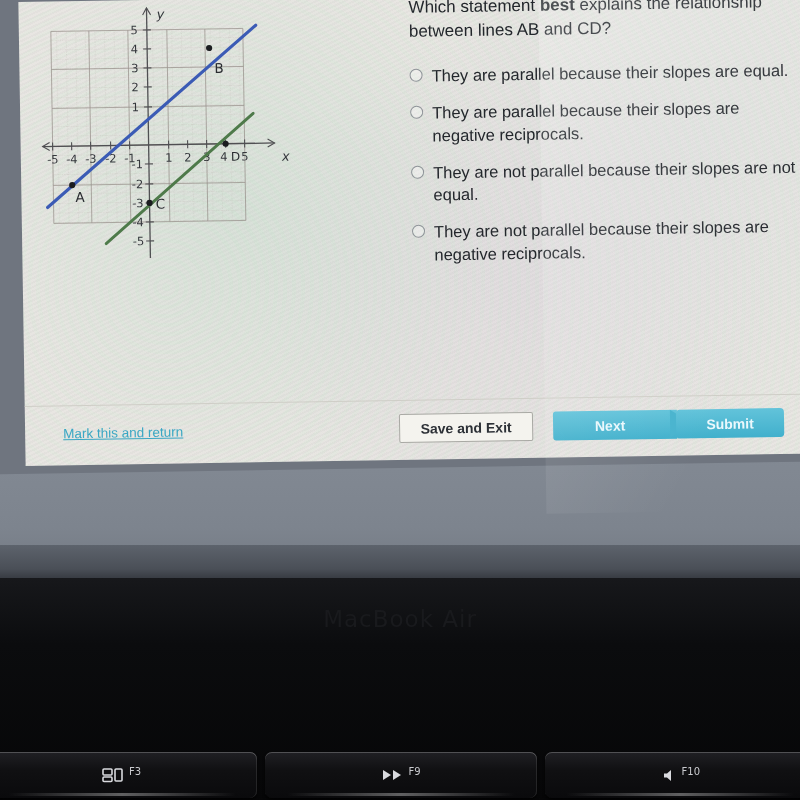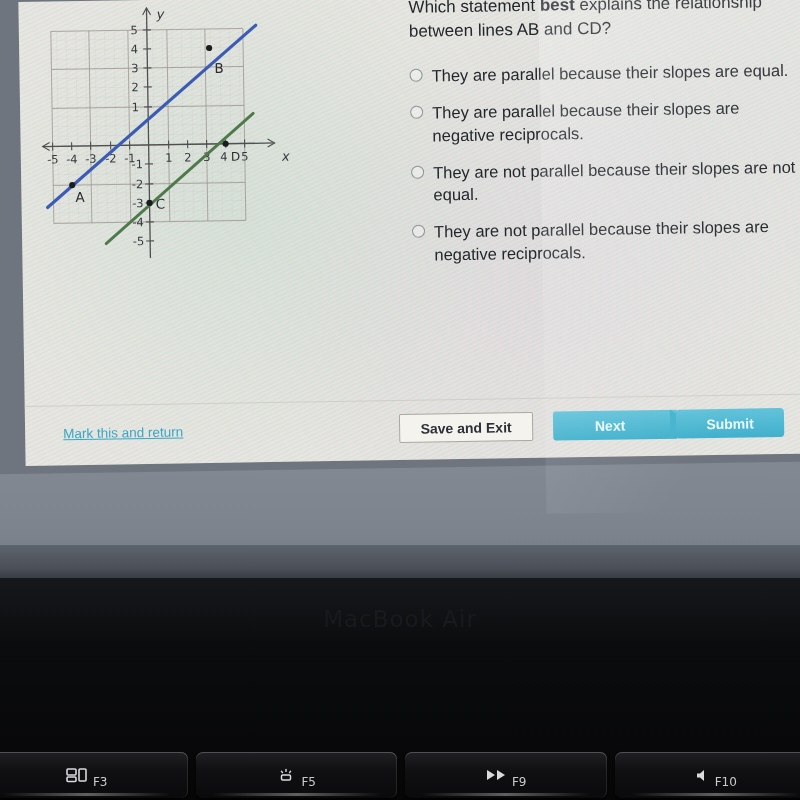--- a/index.html
+++ b/index.html
@@ -68,24 +68,24 @@
   }
   .fkey .glyph {
     color: #d9dade;
     line-height: 1;
     display: flex;
     align-items: center;
     justify-content: center;
   }
   .fkey .flabel {
     color: #c9cace;
-    font-size: 12px;
+    font-size: 10px;
     font-family: "DejaVu Sans", sans-serif;
     align-self: flex-end;
-    margin-bottom: 9px;
+    margin-bottom: 21px;
   }
   .fkey .sheen {
     position: absolute; left: 8%; right: 8%; bottom: 2px; height: 3px;
     background: linear-gradient(90deg,rgba(255,255,255,0),rgba(255,255,255,.35),rgba(255,255,255,0));
     border-radius: 2px;
   }
 
   
   #screen-wrap {
     position: absolute;
@@ -237,34 +237,20 @@
   <div id="fn-row">
       <div class="fkey">
         <span class="glyph">
           <svg width="22" height="15" viewBox="0 0 22 15">
             <rect x="1" y="1" width="9" height="6" rx="1" fill="none" stroke="#d9dade" stroke-width="1.6"></rect>
             <rect x="13" y="1" width="7" height="12" rx="1" fill="none" stroke="#d9dade" stroke-width="1.6"></rect>
             <rect x="1" y="9" width="9" height="4.5" rx="1" fill="none" stroke="#d9dade" stroke-width="1.6"></rect>
           </svg>
         </span>
         <span class="flabel">F3</span>
-        <span class="sheen"></span>
-      </div>
-      <div class="fkey">
-        <span class="glyph">
-          <svg width="20" height="14" viewBox="0 0 20 14">
-            <rect x="5.5" y="7" width="9" height="5" rx="1.2" fill="none" stroke="#d9dade" stroke-width="1.5"></rect>
-            <g stroke="#d9dade" stroke-width="1.4" stroke-linecap="round">
-              <line x1="10" y1="1.5" x2="10" y2="3.4"></line>
-              <line x1="5.4" y1="3.2" x2="6.5" y2="4.6"></line>
-              <line x1="14.6" y1="3.2" x2="13.5" y2="4.6"></line>
-            </g>
-          </svg>
-        </span>
-        <span class="flabel">F5</span>
         <span class="sheen"></span>
       </div>
       <div class="fkey">
         <span class="glyph">
           <svg width="22" height="12" viewBox="0 0 22 12">
             <polygon points="2,1 2,11 10,6" fill="#d9dade"></polygon>
             <polygon points="12,1 12,11 20,6" fill="#d9dade"></polygon>
           </svg>
         </span>
         <span class="flabel">F9</span>

